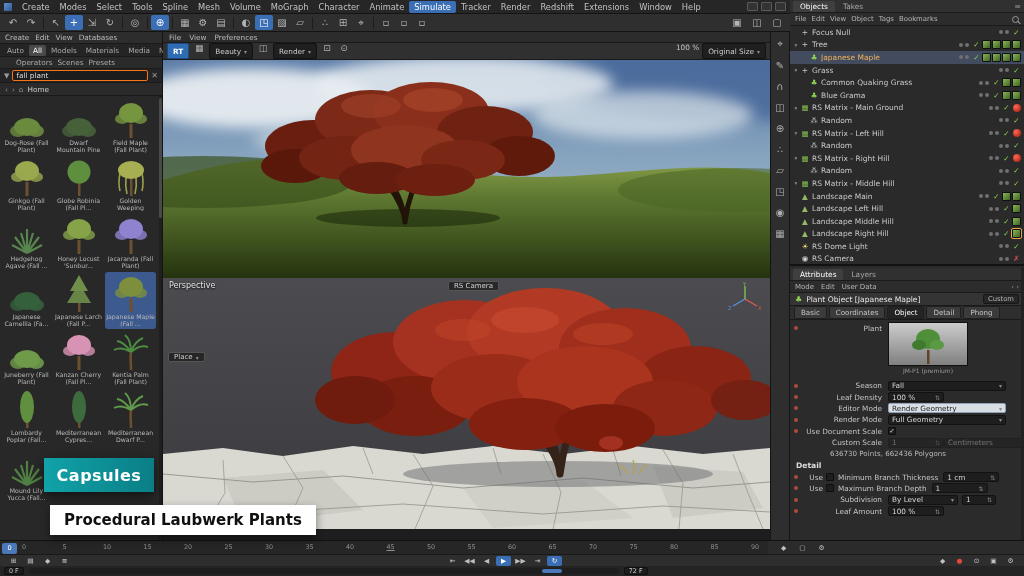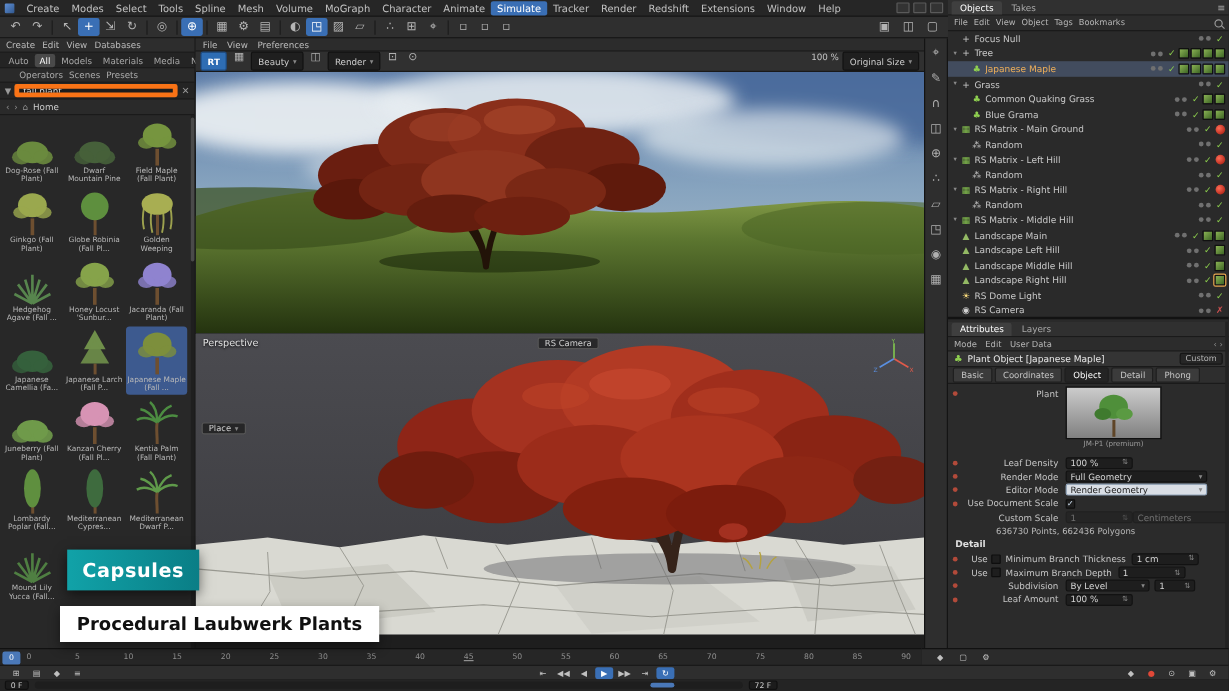--- a/index.html
+++ b/index.html
@@ -21,21 +21,21 @@
 #toolbar-right{margin-left:auto;display:flex;gap:2px}
 
 #asset-panel{left:0;top:32px;width:163px;height:508px;background:#282828;border-right:1px solid #141414}
 #asset-menu{height:12px;display:flex;gap:6px;align-items:center;padding:0 5px;background:#2d2d2d;border-bottom:1px solid #1a1a1a;font-size:7.3px;color:#bbb}
 #asset-tabs{height:13px;display:flex;gap:1px;align-items:center;padding:0 3px;background:#242424;border-bottom:1px solid #1a1a1a;font-size:7.3px}
 .atab{padding:1px 4px;border-radius:2px;color:#a8a8a8;white-space:nowrap}
 .atab.active{background:#4a4a4a;color:#fff}
 #asset-subtabs{height:12px;display:flex;gap:5px;align-items:center;padding:0 16px;background:#2a2a2a;border-bottom:1px solid #1a1a1a;font-size:7.3px;color:#aaa}
 #asset-search{height:14px;display:flex;align-items:center;gap:3px;padding:0 4px;background:#242424;border-bottom:1px solid #1a1a1a}
 #asset-search .funnel{color:#999;font-size:7px}
-#asset-search input{flex:1;min-width:0;background:#1c1c1c;border:4px solid #f97316;border-radius:2px;color:#ddd;font-size:7.3px;height:11px;padding:0 3px;font-family:"DejaVu Sans",sans-serif}
+#asset-search input{flex:1;min-width:0;background:#1c1c1c;border:1px solid #f97316;border-radius:2px;color:#ddd;font-size:7.3px;height:11px;padding:0 3px;font-family:"DejaVu Sans",sans-serif}
 #asset-search .clear{color:#999;font-size:8px}
 #asset-breadcrumb{height:13px;display:flex;align-items:center;gap:4px;padding:0 5px;font-size:7.3px;color:#ccc;background:#2a2a2a;border-bottom:1px solid #1a1a1a}
 #asset-breadcrumb .nav{color:#8f8f8f}
 #asset-grid{position:absolute;top:64px;left:0;width:159px;height:444px;display:flex;flex-wrap:wrap;align-content:flex-start;padding:2px 1px;gap:1px;overflow:hidden}
 .pcell{width:51px;height:57px;border-radius:3px;padding:1px}
 .pcell.selected{background:#3d5a8f}
 .pthumb{height:40px;display:flex;align-items:flex-end;justify-content:center}
 .pname{font-size:6.2px;line-height:7px;color:#b8b8b8;text-align:center;height:14px;overflow:hidden}
 .vscroll{position:absolute;right:0;top:64px;width:3px;height:444px;background:#1f1f1f}
 .vscroll .vthumb{position:absolute;top:2px;left:0;width:3px;height:120px;background:#4a4a4a;border-radius:2px}
@@ -126,21 +126,21 @@
 #transport{left:0;top:554px;width:1024px;height:12px;background:#2e2e2e;border-top:1px solid #191919;display:flex;align-items:center;padding:0 6px;gap:2px}
 #transport .mid{flex:1;display:flex;justify-content:center;gap:2px}
 .pbtn{min-width:15px;height:10px;display:flex;align-items:center;justify-content:center;font-size:6.8px;color:#c0c0c0;border-radius:2px;padding:0 2px}
 .pbtn.active{background:#3a6fb5;color:#fff}
 .pbtn.red{color:#e04838}
 #range-bar{left:0;top:566px;width:1024px;height:10px;background:#242424;display:flex;align-items:center;gap:5px;padding:0 4px}
 .rfld{background:#1c1c1c;border:1px solid #101010;border-radius:2px;font-size:6.4px;color:#ccc;padding:0 4px;height:8px;display:flex;align-items:center;white-space:nowrap}
 #range-track{position:relative;width:590px;height:6px;background:#1e1e1e;border-radius:3px}
 #range-track .seg{position:absolute;left:87%;top:1px;width:20px;height:4px;background:#4a78b8;border-radius:2px}
 
-#badge-capsules{left:56px;top:458px;width:110px;height:34px;background:linear-gradient(90deg,#11a2a8,#0a7e86);display:flex;align-items:center;justify-content:center;font-size:16px;font-weight:bold;color:#fff;letter-spacing:.5px;box-shadow:0 4px 10px rgba(0,0,0,.55);z-index:50}
+#badge-capsules{left:44px;top:458px;width:110px;height:34px;background:linear-gradient(90deg,#11a2a8,#0a7e86);display:flex;align-items:center;justify-content:center;font-size:16px;font-weight:bold;color:#fff;letter-spacing:.5px;box-shadow:0 4px 10px rgba(0,0,0,.55);z-index:50}
 #badge-title{left:50px;top:505px;height:30px;background:#fff;color:#101010;font-size:15px;font-weight:bold;display:flex;align-items:center;padding:0 14px;box-shadow:0 4px 10px rgba(0,0,0,.45);z-index:50;white-space:nowrap}
 </style>
 </head>
 <body>
 
 <div id="app">
 
   <div id="menubar" class="abs">
     <span class="logo-sq"></span>
     <div id="menubar-items" class="abs-none" style="display:flex">
@@ -825,39 +825,47 @@
               <ellipse cx="11" cy="20" rx="7" ry="5" fill="#3f7a2e"></ellipse>
               <ellipse cx="29" cy="20" rx="7" ry="5" fill="#5a9a42"></ellipse>
             </svg>
           </div>
           <div class="pth-cap">JM-P1 (premium)</div>
         </div>
       </div>
       <div id="attr-rows">
           <div class="arow">
             <span class="adot"></span>
+            <span class="albl">Season</span>
+            <div class="dd">
+              <span class="ddv">Fall</span>
+              <span class="ddarr">▾</span>
+            </div>
+          </div>
+          <div class="arow">
+            <span class="adot"></span>
             <span class="albl">Leaf Density</span>
             <div class="fld">
               <span>100 %</span>
               <span class="spin">⇅</span>
+            </div>
+          </div>
+          <div class="arow">
+            <span class="adot"></span>
+            <span class="albl">Editor Mode</span>
+            <div class="dd hl">
+              <span class="ddv">Render Geometry</span>
+              <span class="ddarr">▾</span>
             </div>
           </div>
           <div class="arow">
             <span class="adot"></span>
             <span class="albl">Render Mode</span>
             <div class="dd">
               <span class="ddv">Full Geometry</span>
-              <span class="ddarr">▾</span>
-            </div>
-          </div>
-          <div class="arow">
-            <span class="adot"></span>
-            <span class="albl">Editor Mode</span>
-            <div class="dd hl">
-              <span class="ddv">Render Geometry</span>
               <span class="ddarr">▾</span>
             </div>
           </div>
           <div class="arow">
             <span class="adot"></span>
             <span class="albl">Use Document Scale</span>
             <span class="cb">✓</span>
           </div>
           <div class="arow">
             <span class="adot-sp"></span>

